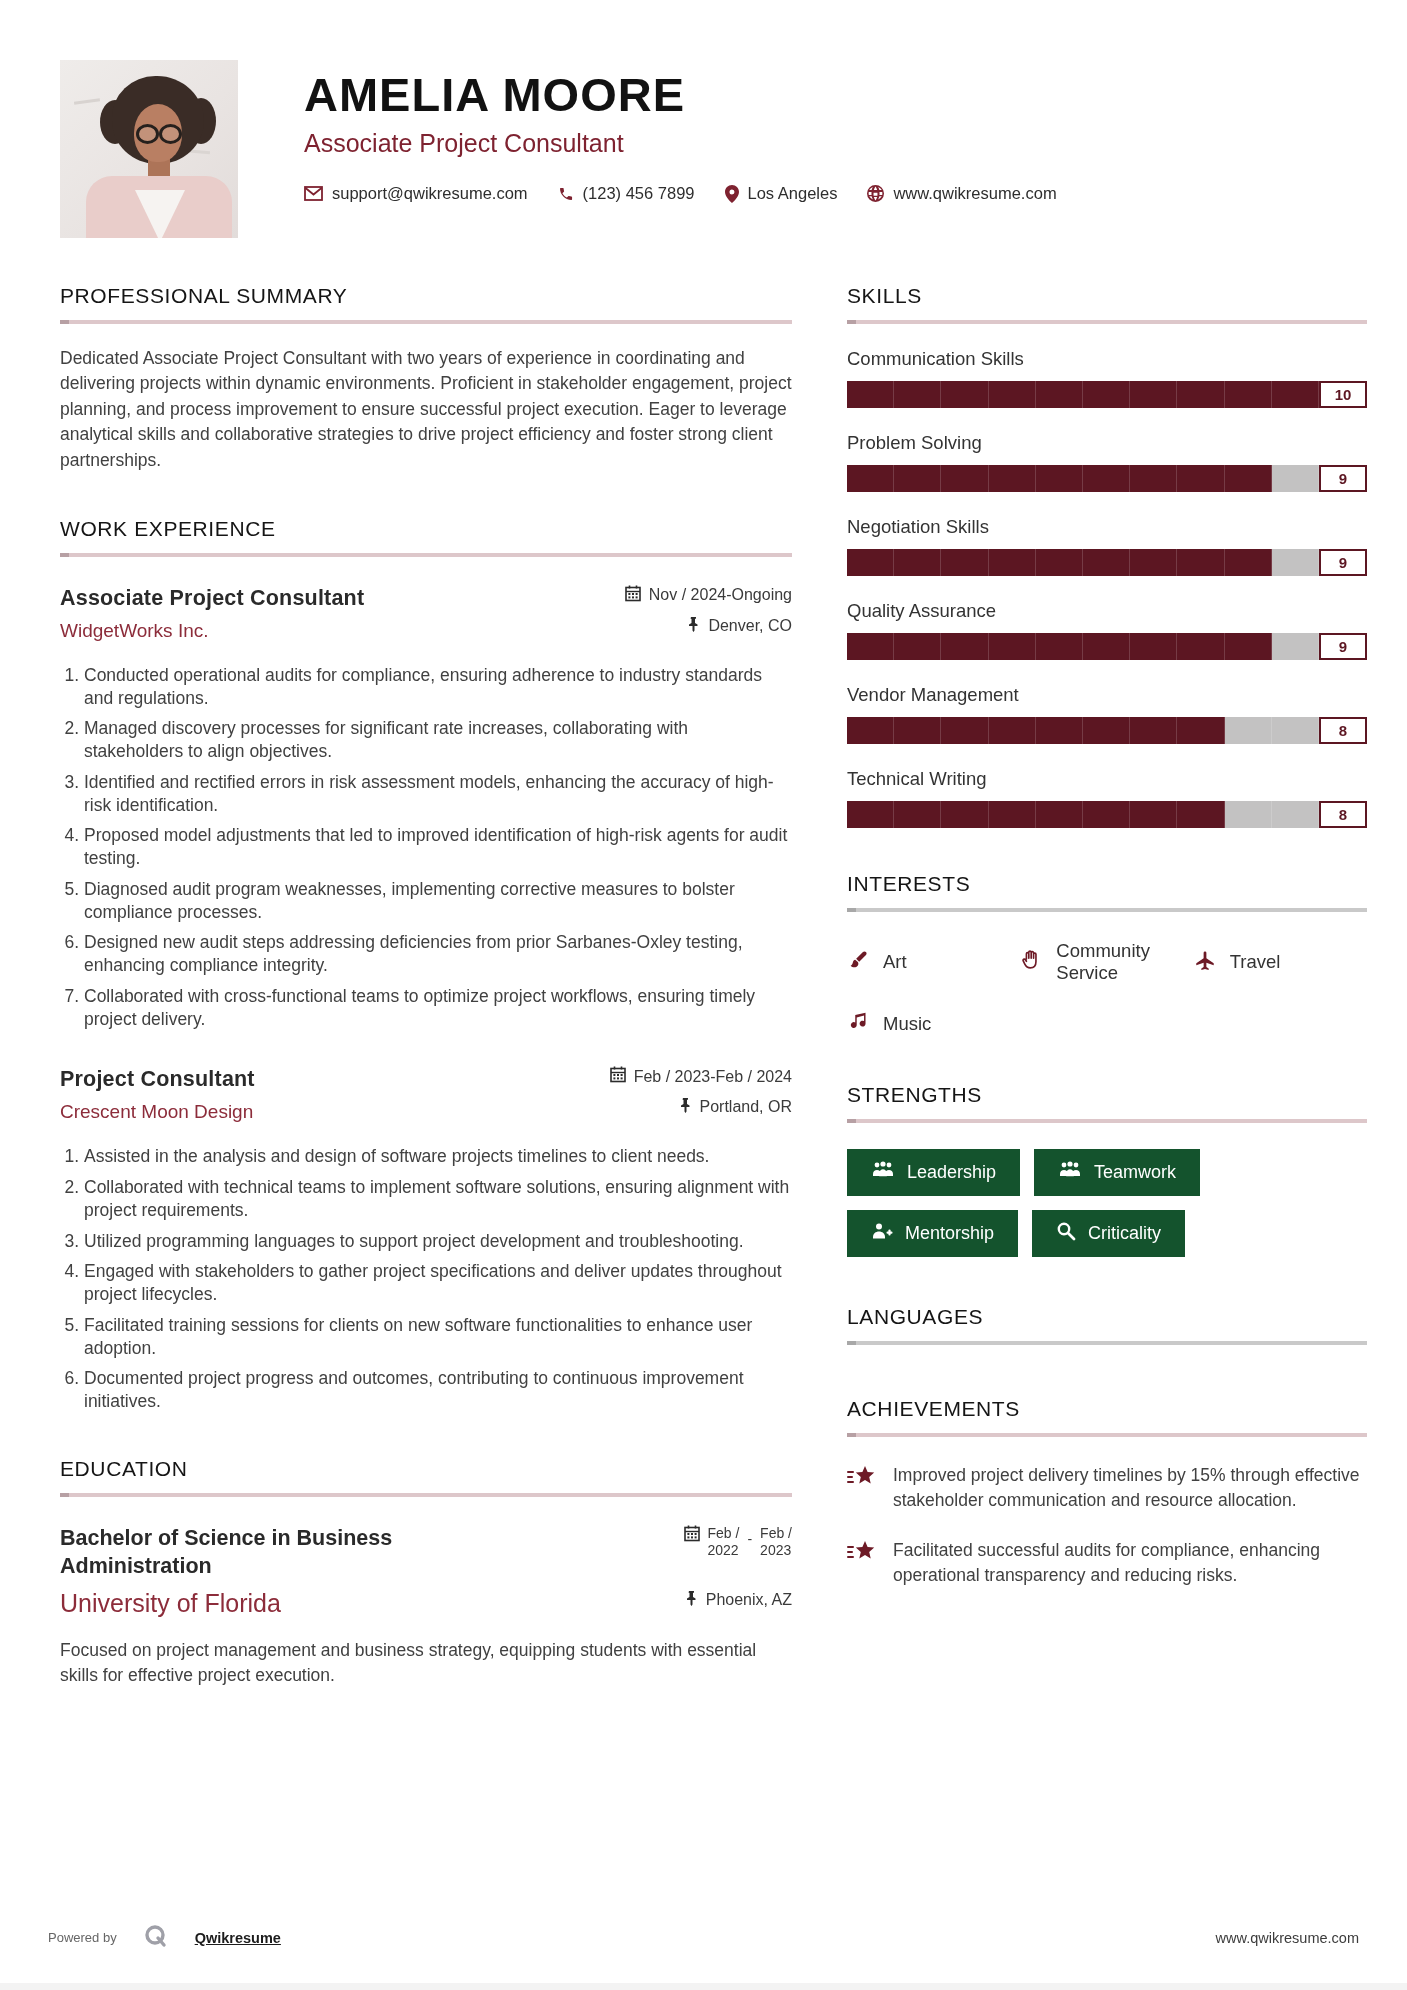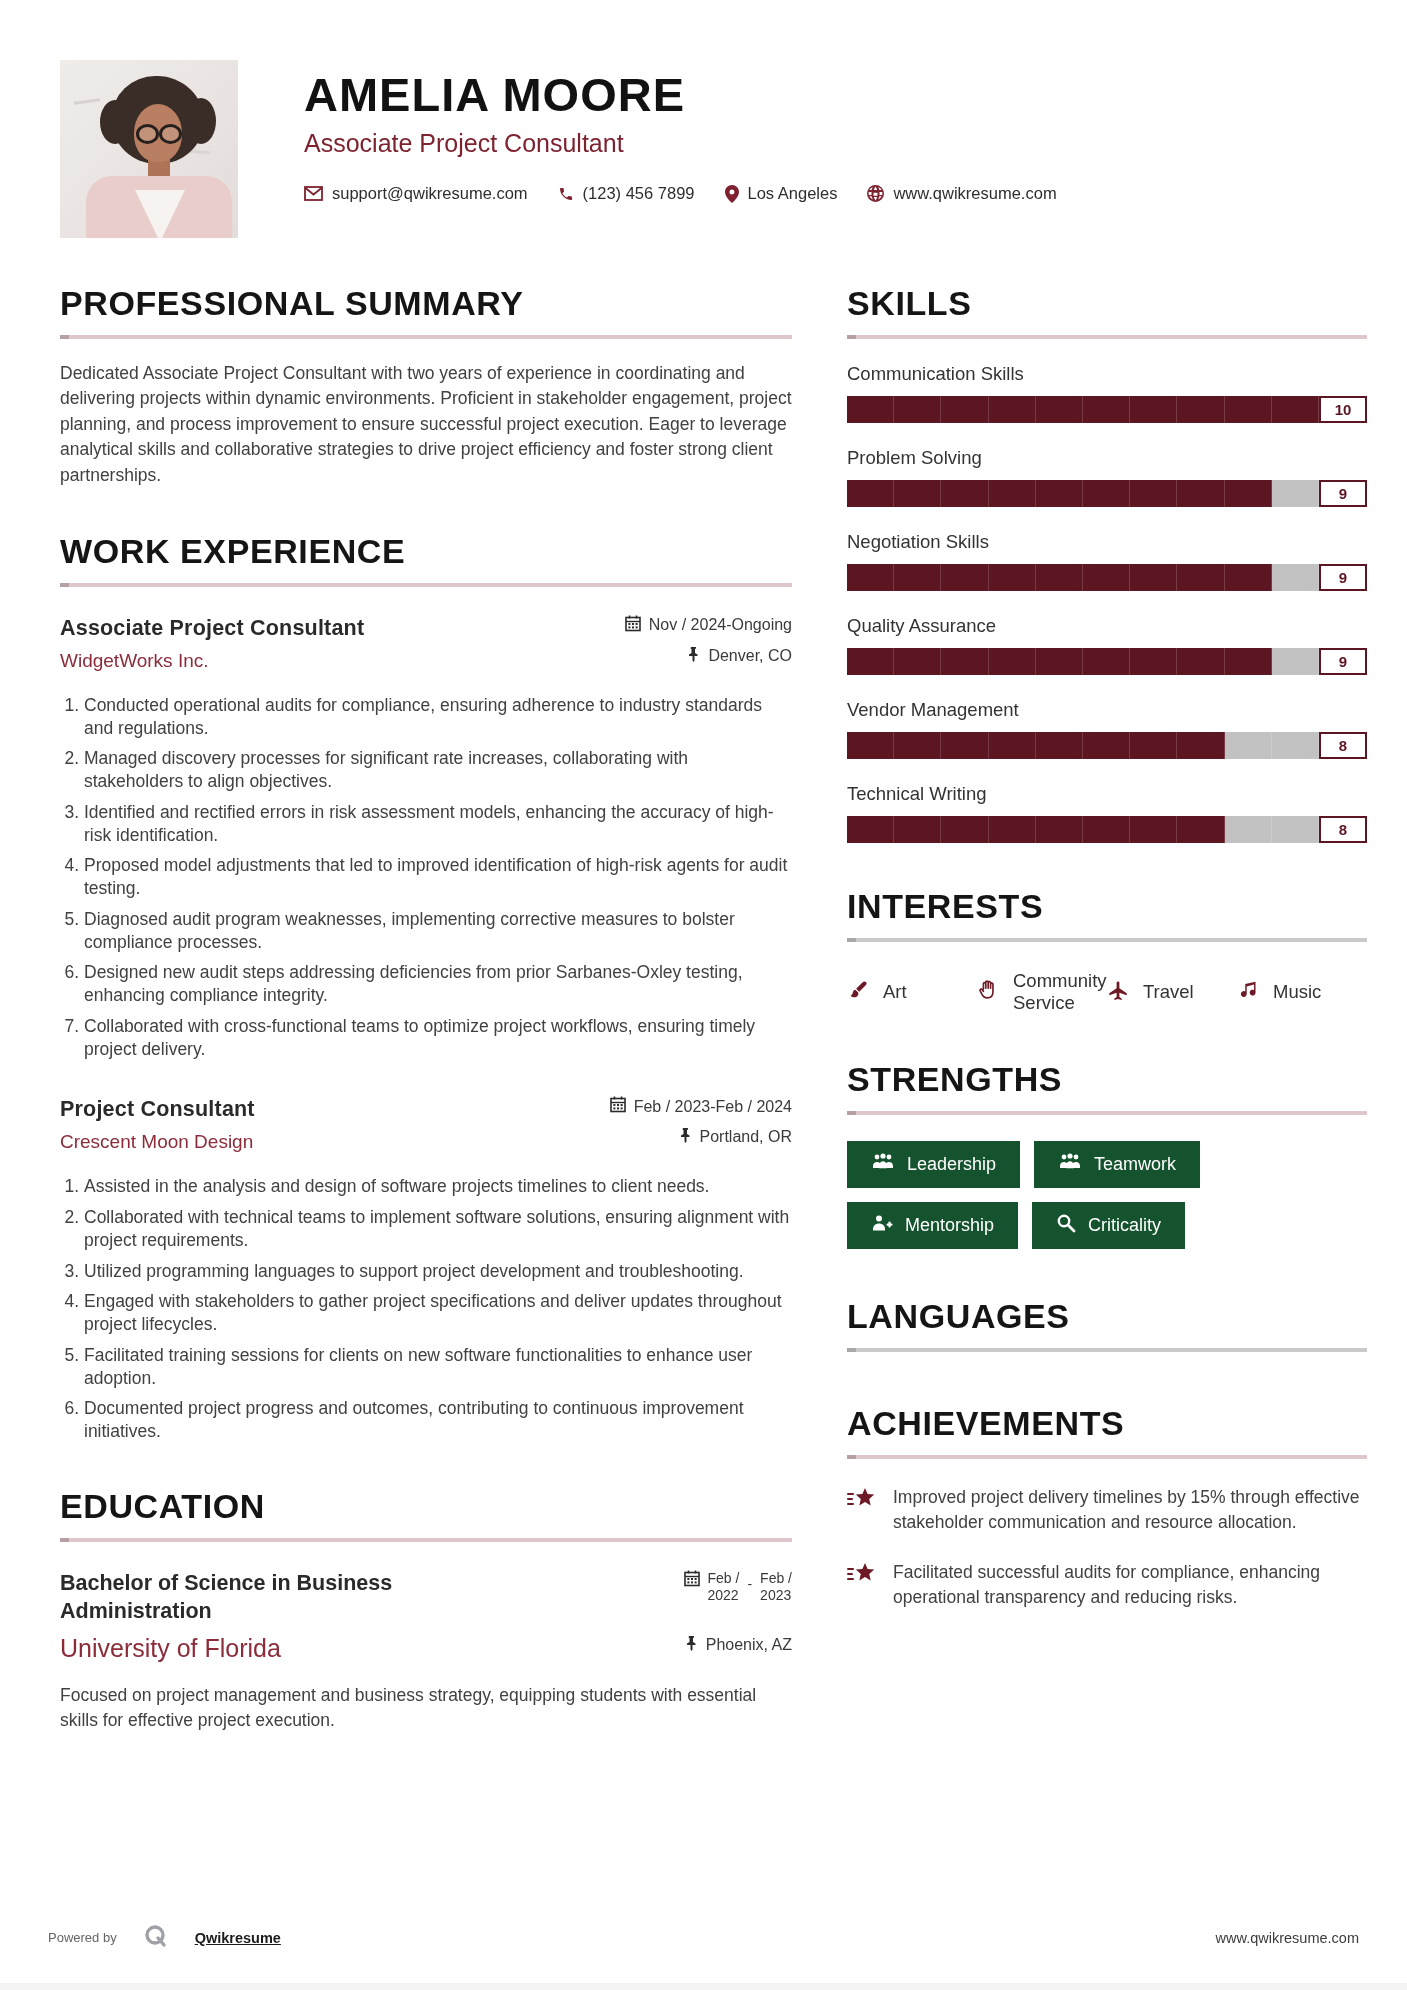--- a/index.html
+++ b/index.html
@@ -22,21 +22,21 @@
   .head-info{margin-left:66px;padding-top:10px;}
   .name{font-size:47px;font-weight:bold;letter-spacing:1px;color:#121212;line-height:1.05;}
   .job-sub{font-size:25px;color:#7e2230;margin-top:10px;}
   .contact{display:flex;align-items:center;gap:30px;margin-top:26px;font-size:16.5px;color:#2e2e2e;}
   .contact .c-item{display:flex;align-items:center;gap:9px;}
   .contact svg{display:block;}
   
   .cols{display:flex;padding:0 48px 0 60px;margin-top:46px;}
   .col-left{width:732px;flex:none;}
   .col-right{width:520px;flex:none;margin-left:55px;}
-  .sec-title{font-size:34px;font-weight:bold;color:#151515;letter-spacing:.6px;}
+  .sec-title{font-size:21px;font-weight:normal;color:#151515;letter-spacing:.6px;}
   .rule{height:4px;margin:12px 0 0 0;background:linear-gradient(90deg,#b7a0a4 0 9px,#ddc7ca 9px);}
   .rule.gray{background:linear-gradient(90deg,#a8a8a8 0 9px,#c9c9c9 9px);}
   
   .summary-text{font-size:17.5px;line-height:1.45;color:#414141;margin-top:22px;}
   .section{margin-bottom:44px;}
   .job{margin-top:28px;}
   .job-head{display:flex;justify-content:space-between;align-items:flex-start;}
   .job-title{font-size:21.5px;font-weight:bold;color:#2a2a2a;letter-spacing:.2px;line-height:1.25;max-width:430px;}
   .job-company{font-size:19px;color:#8c2c3a;margin-top:8px;}
   .job-meta{text-align:right;flex:none;}
@@ -51,21 +51,21 @@
   
   .skill{margin-top:24px;}
   .skill-label{font-size:18.5px;color:#333;}
   .skill-bar{display:flex;margin-top:11px;height:27px;}
   .bar-track{position:relative;flex:1;background:#c3c2c2;overflow:hidden;}
   .bar-fill{height:100%;background:#5c1622;}
   .bar-lines{position:absolute;inset:0;background:repeating-linear-gradient(90deg,transparent 0,transparent calc(10% - 1px),rgba(255,255,255,.16) calc(10% - 1px),rgba(255,255,255,.16) 10%);}
   .bar-box{flex:none;width:48px;border:2.5px solid #5c1622;background:#fff;color:#5c1622;
            font-size:15px;font-weight:bold;display:flex;align-items:center;justify-content:center;box-sizing:border-box;}
   
-  .int-grid{display:grid;grid-template-columns:1fr 1fr 1fr 1fr;row-gap:26px;margin-top:28px;}
+  .int-grid{display:grid;grid-template-columns:1fr 1fr 1fr;row-gap:26px;margin-top:28px;}
   .int-item{display:flex;align-items:center;gap:14px;font-size:18.5px;color:#333;}
   
   .str-grid{display:flex;flex-wrap:wrap;gap:14px;margin-top:26px;max-width:470px;}
   .str-chip{display:inline-flex;align-items:center;gap:12px;background:#14532d;color:#fff;
             font-size:18px;height:47px;padding:0 24px;}
   
   .lang-row{display:flex;gap:76px;margin-top:34px;}
   .lang-item{display:flex;flex-direction:column;align-items:center;width:90px;}
   .lang-label{font-size:19px;color:#333;margin-top:22px;}
   

